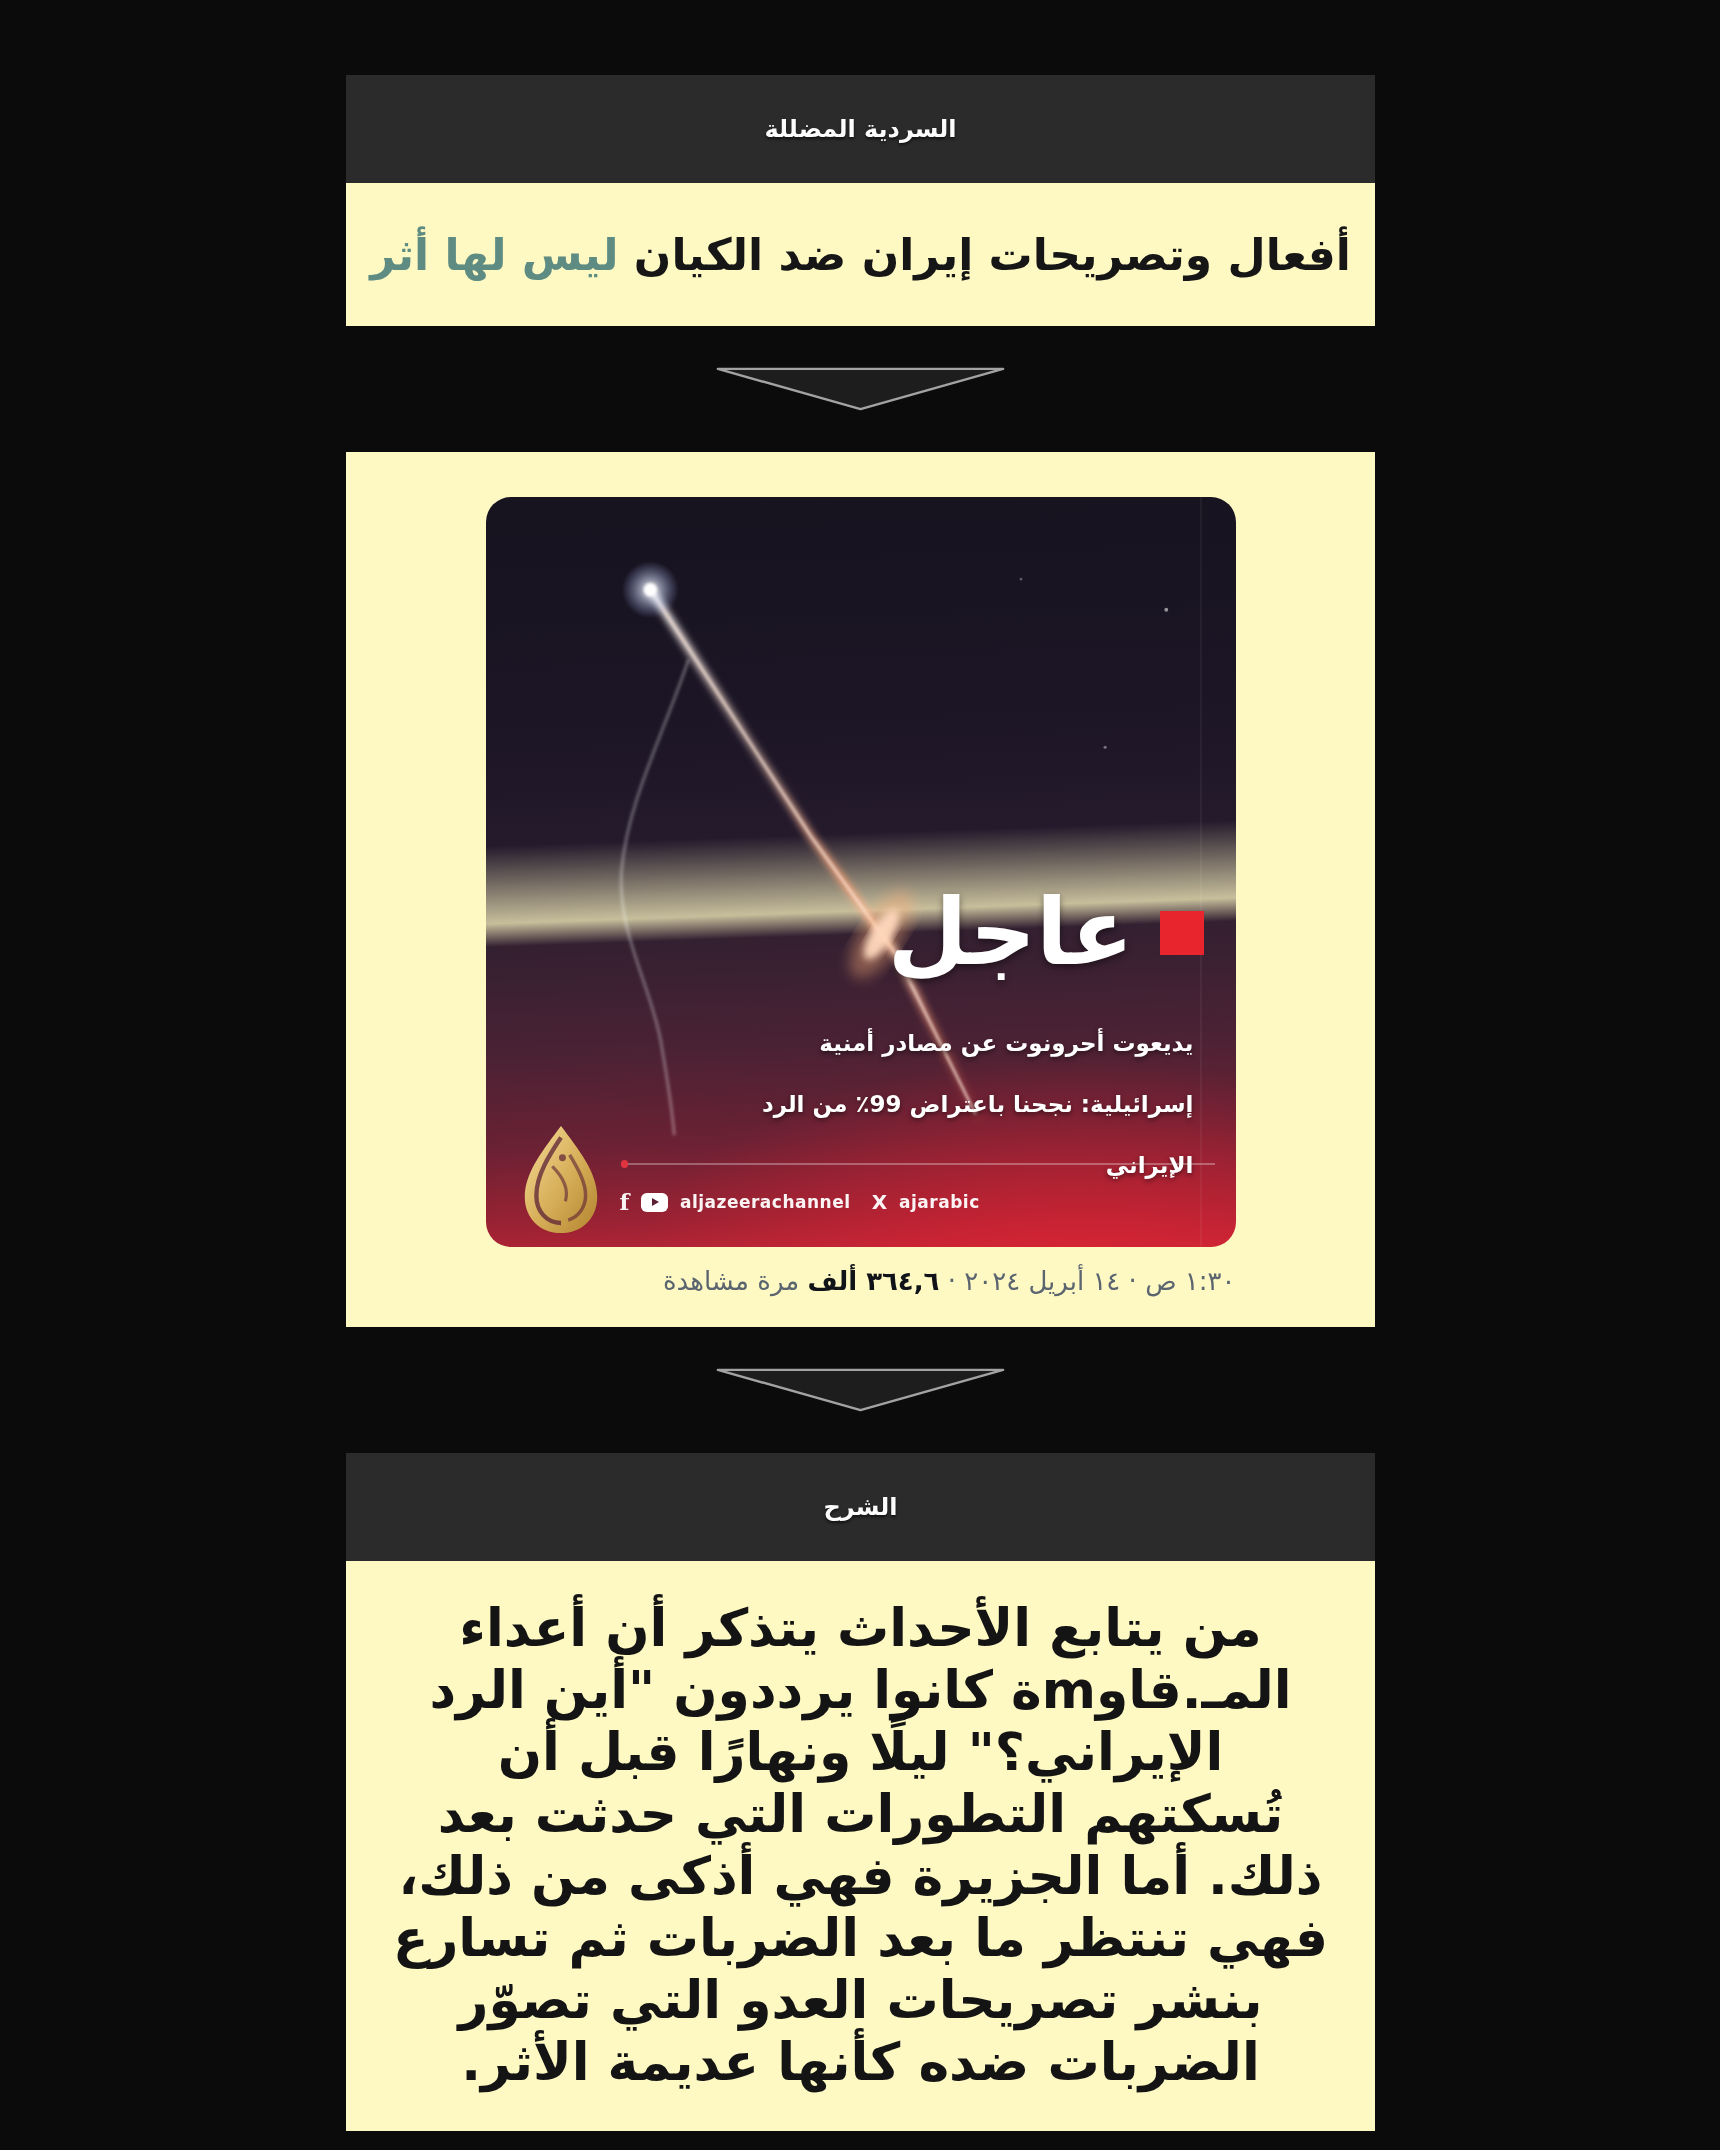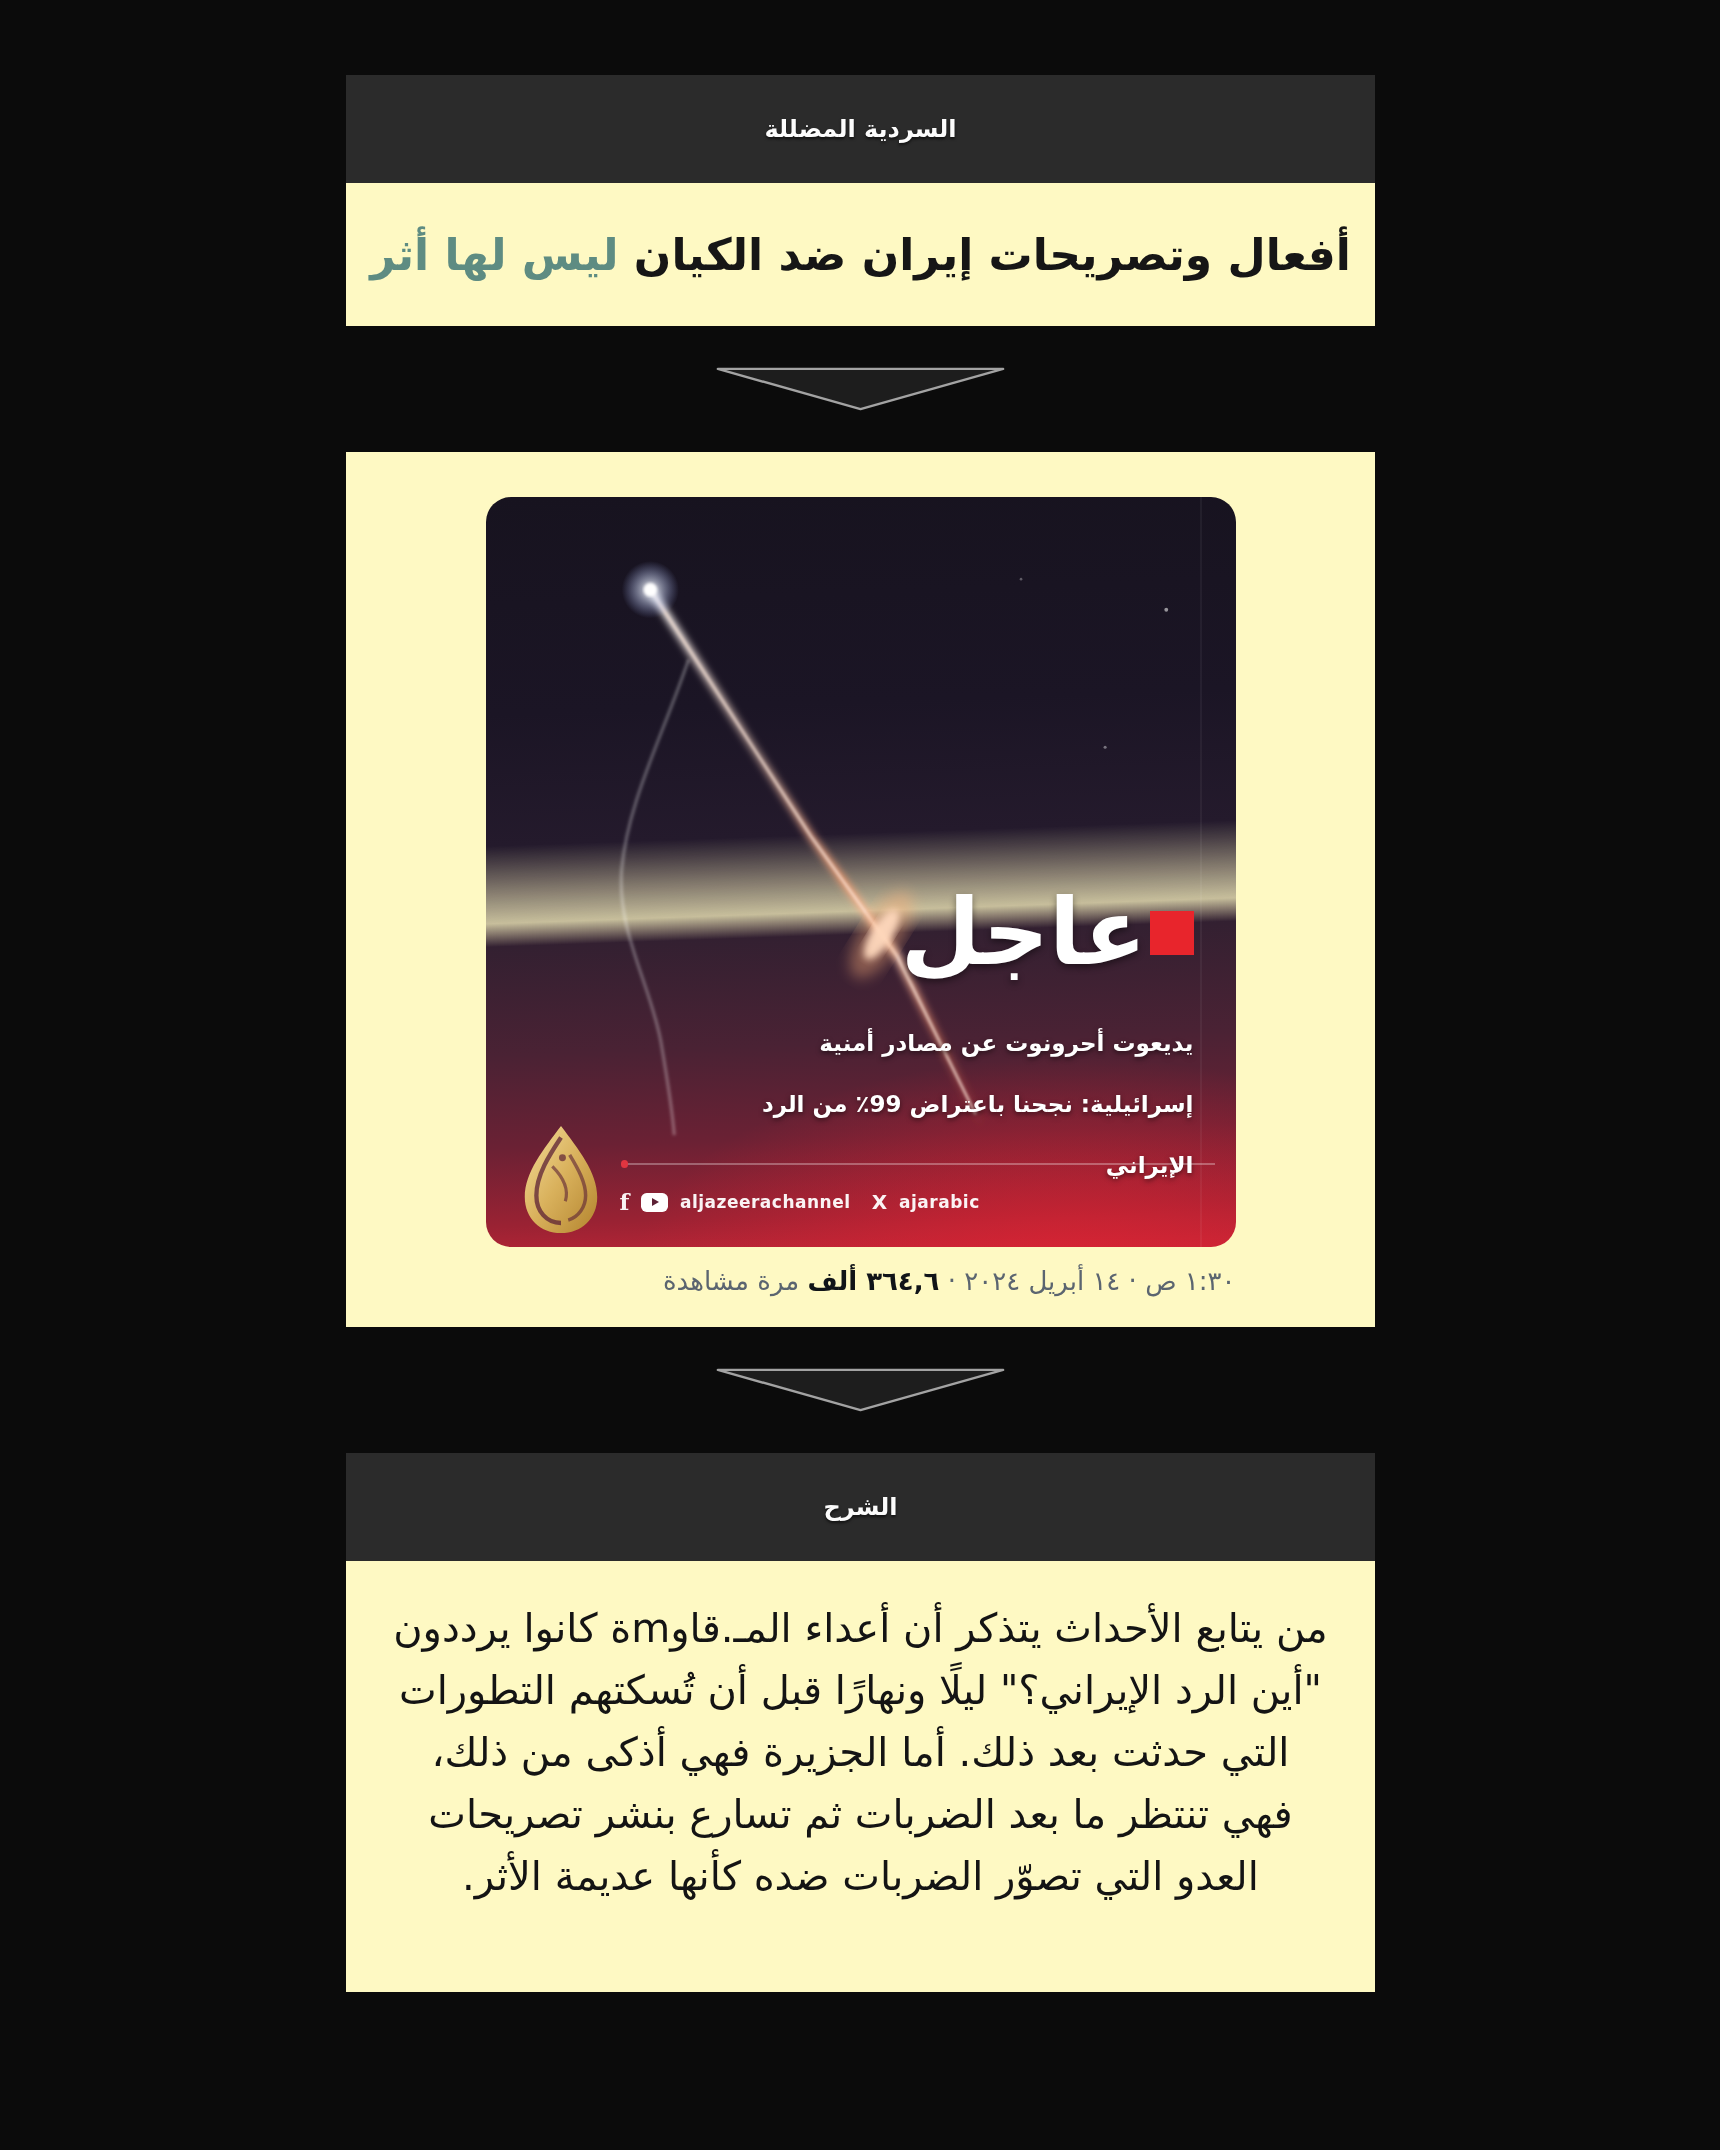--- a/index.html
+++ b/index.html
@@ -44,22 +44,22 @@
         #17131f 0%, #1b1525 28%, #241a2c 45%, #33203245 55%,
         #332031 58%, #4a2234 72%, #6b2134 84%, #9a2233 94%, #bf2637 100%);
   }
   .post-image .edge-line {
     position:absolute; top:0; bottom:0; right:34px; width:1.9px;
     background:rgba(255,255,255,0.05);
   }
   .sky-svg { position:absolute; inset:0; }
 
   .breaking-row {
-    position:absolute; top:390px; right:42px; direction:rtl;
-    display:flex; align-items:center; gap:3px;
+    position:absolute; top:390px; right:32px; direction:rtl;
+    display:flex; align-items:center; gap:26px;
   }
   .red-square { width:44px; height:44px; background:#e8252c; display:inline-block; }
   .breaking-label {
     color:#ffffff; font-size:92px; font-weight:800; line-height:1;
     text-shadow:0 2.9px 7.6px rgba(0,0,0,.45);
   }
   .post-headline {
     position:absolute; top:516px; right:42px; left:38px;
     direction:rtl; text-align:right; color:#fff;
     font-size:23px; font-weight:700; line-height:61px;
@@ -95,21 +95,21 @@
     font-size:26px; color:#5b6570;
   }
   .post-caption .views-bold { color:#101418; font-weight:700; }
 
   
   .explanation-box {
     min-height:431px; box-sizing:border-box; padding:36px 46px 38px;
     direction:rtl; text-align:center;
   }
   .explanation-box .body {
-    font-size:40px; font-weight:400; color:#141414; line-height:62px; margin:0;
+    font-size:52px; font-weight:700; color:#141414; line-height:62px; margin:0;
   }
 </style>
 </head>
 <body>
 
 <div class="canvas">
 
   <div class="col" style="padding-top:75px;">
     <div class="bar">
       <div class="bar-title">السردية المضللة</div>

